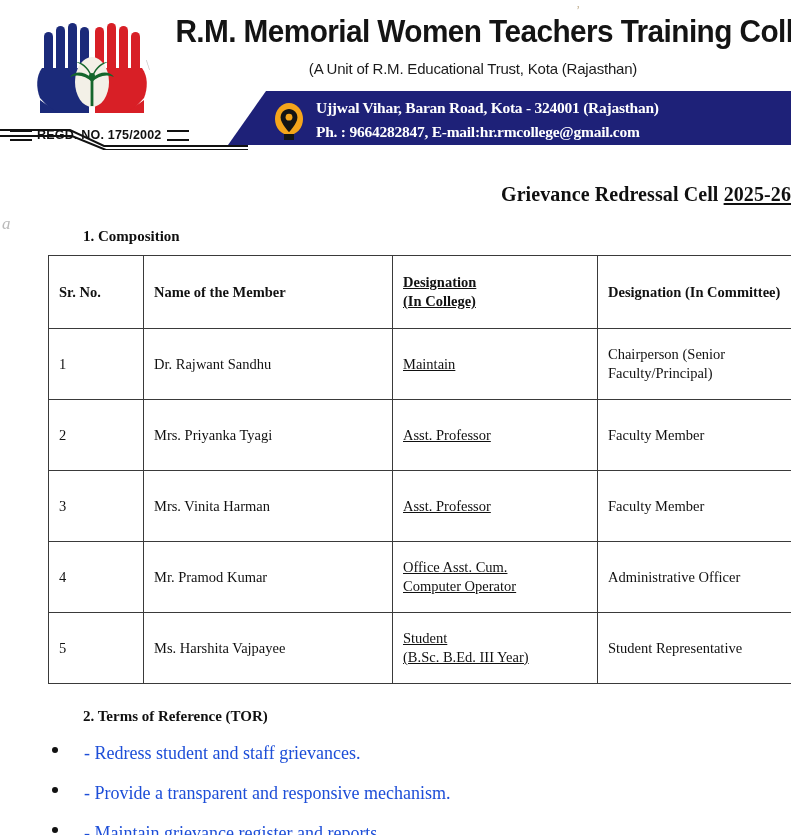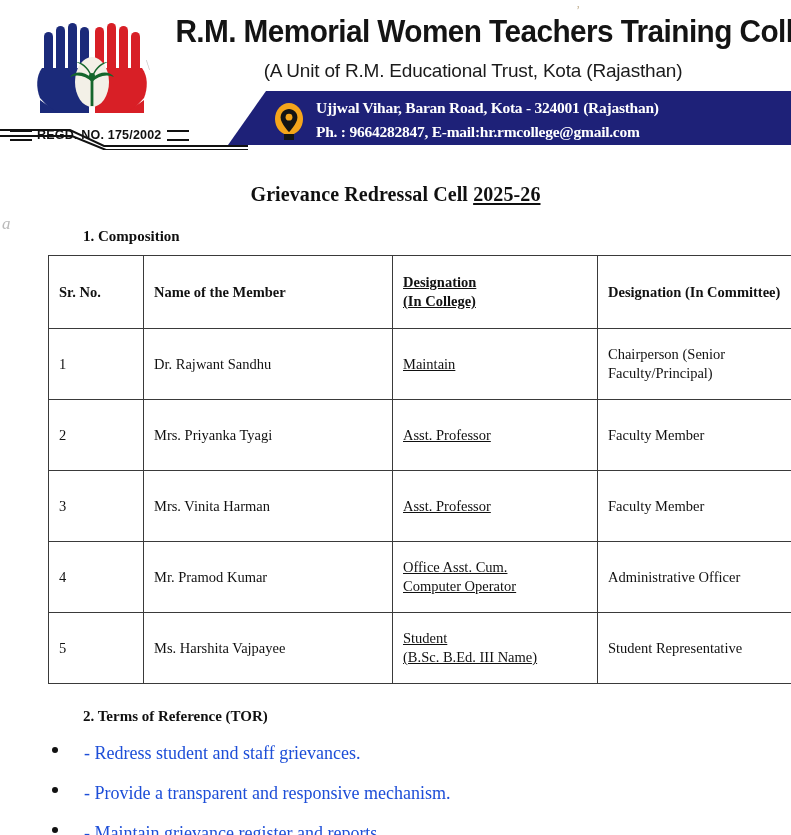--- a/index.html
+++ b/index.html
@@ -87,21 +87,21 @@
     color: #141414;
     white-space: nowrap;
   }
   .college-unit {
     position: absolute;
     left: 163px;
     top: 60px;
     width: 620px;
     text-align: center;
     font-family: "Liberation Sans", sans-serif;
-    font-size: 19px;
+    font-size: 15px;
     letter-spacing: -0.2px;
     color: #1b1b1b;
     white-space: nowrap;
   }
 
   
   .banner-wrap {
     position: absolute;
     left: 0px;
     top: 88px;
@@ -165,21 +165,21 @@
   .scan-mark-a { left: 2px;  top: 214px; font-size: 17px; font-style: italic; }
   .scan-mark-b { left: 146px; top: 58px; font-size: 14px; color: #c9c9c9; }
   .scan-mark-c { left: 576px; top: 2px;  font-size: 13px; color: #c4b396; }
 
   
   .doc-title {
     position: absolute;
     left: 0;
     top: 183px;
     width: 791px;
-    text-align: center;
+    text-align: right;
     font-family: "Liberation Serif", serif;
     font-weight: bold;
     font-size: 20px;
     letter-spacing: 0.1px;
     color: #101010;
   }
   .doc-title .yr {
     text-decoration: underline;
     text-underline-offset: 2px;
   }
@@ -385,21 +385,21 @@
         <span class="cell-sub">Office Asst. Cum.</span>
         <span class="cell-sub">Computer Operator</span>
       </td>
       <td class="col-comm">Administrative Officer</td>
     </tr>
     <tr>
       <td class="col-sr sr-cell">5</td>
       <td class="col-name">Ms.  Harshita Vajpayee</td>
       <td class="col-desc">
         <span class="cell-sub">Student</span>
-        <span class="cell-sub">(B.Sc. B.Ed. III Name)</span>
+        <span class="cell-sub">(B.Sc. B.Ed. III Year)</span>
       </td>
       <td class="col-comm">Student Representative</td>
     </tr>
   </tbody>
 </table>
 
 <div class="section-head section-head-2">2. Terms of Reference (TOR)</div>
 
 <ul class="tor-list">
   <li>

